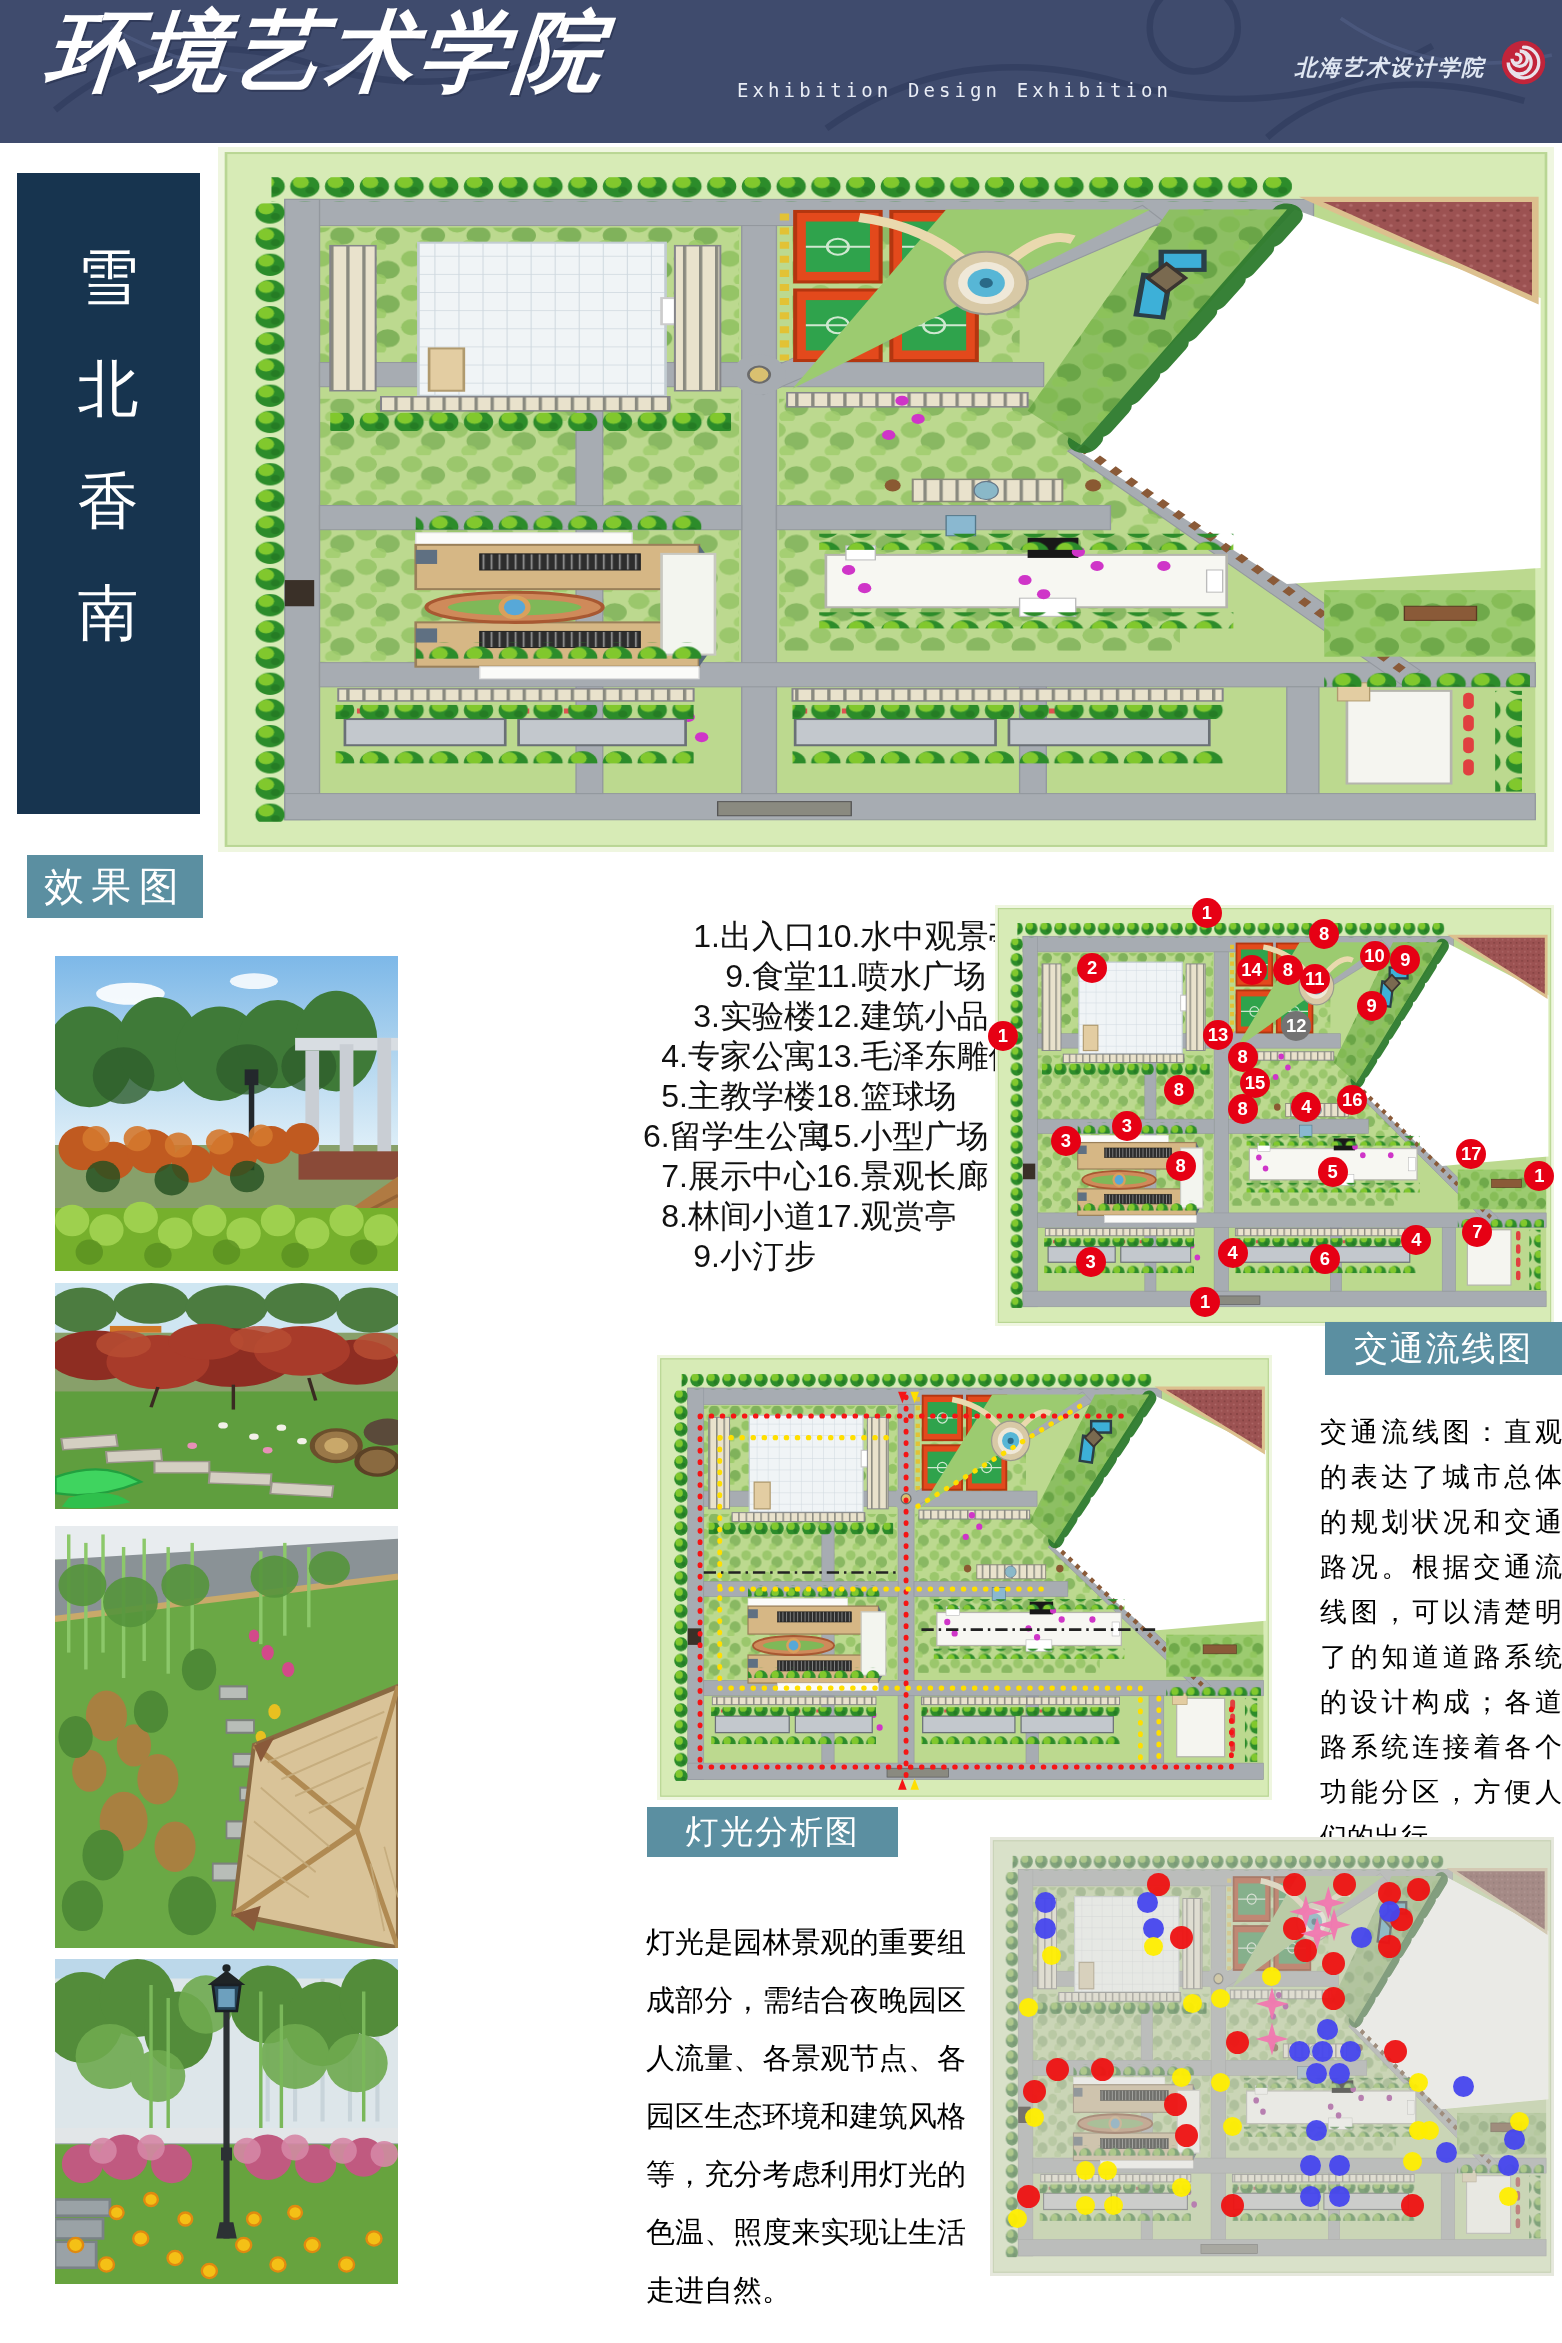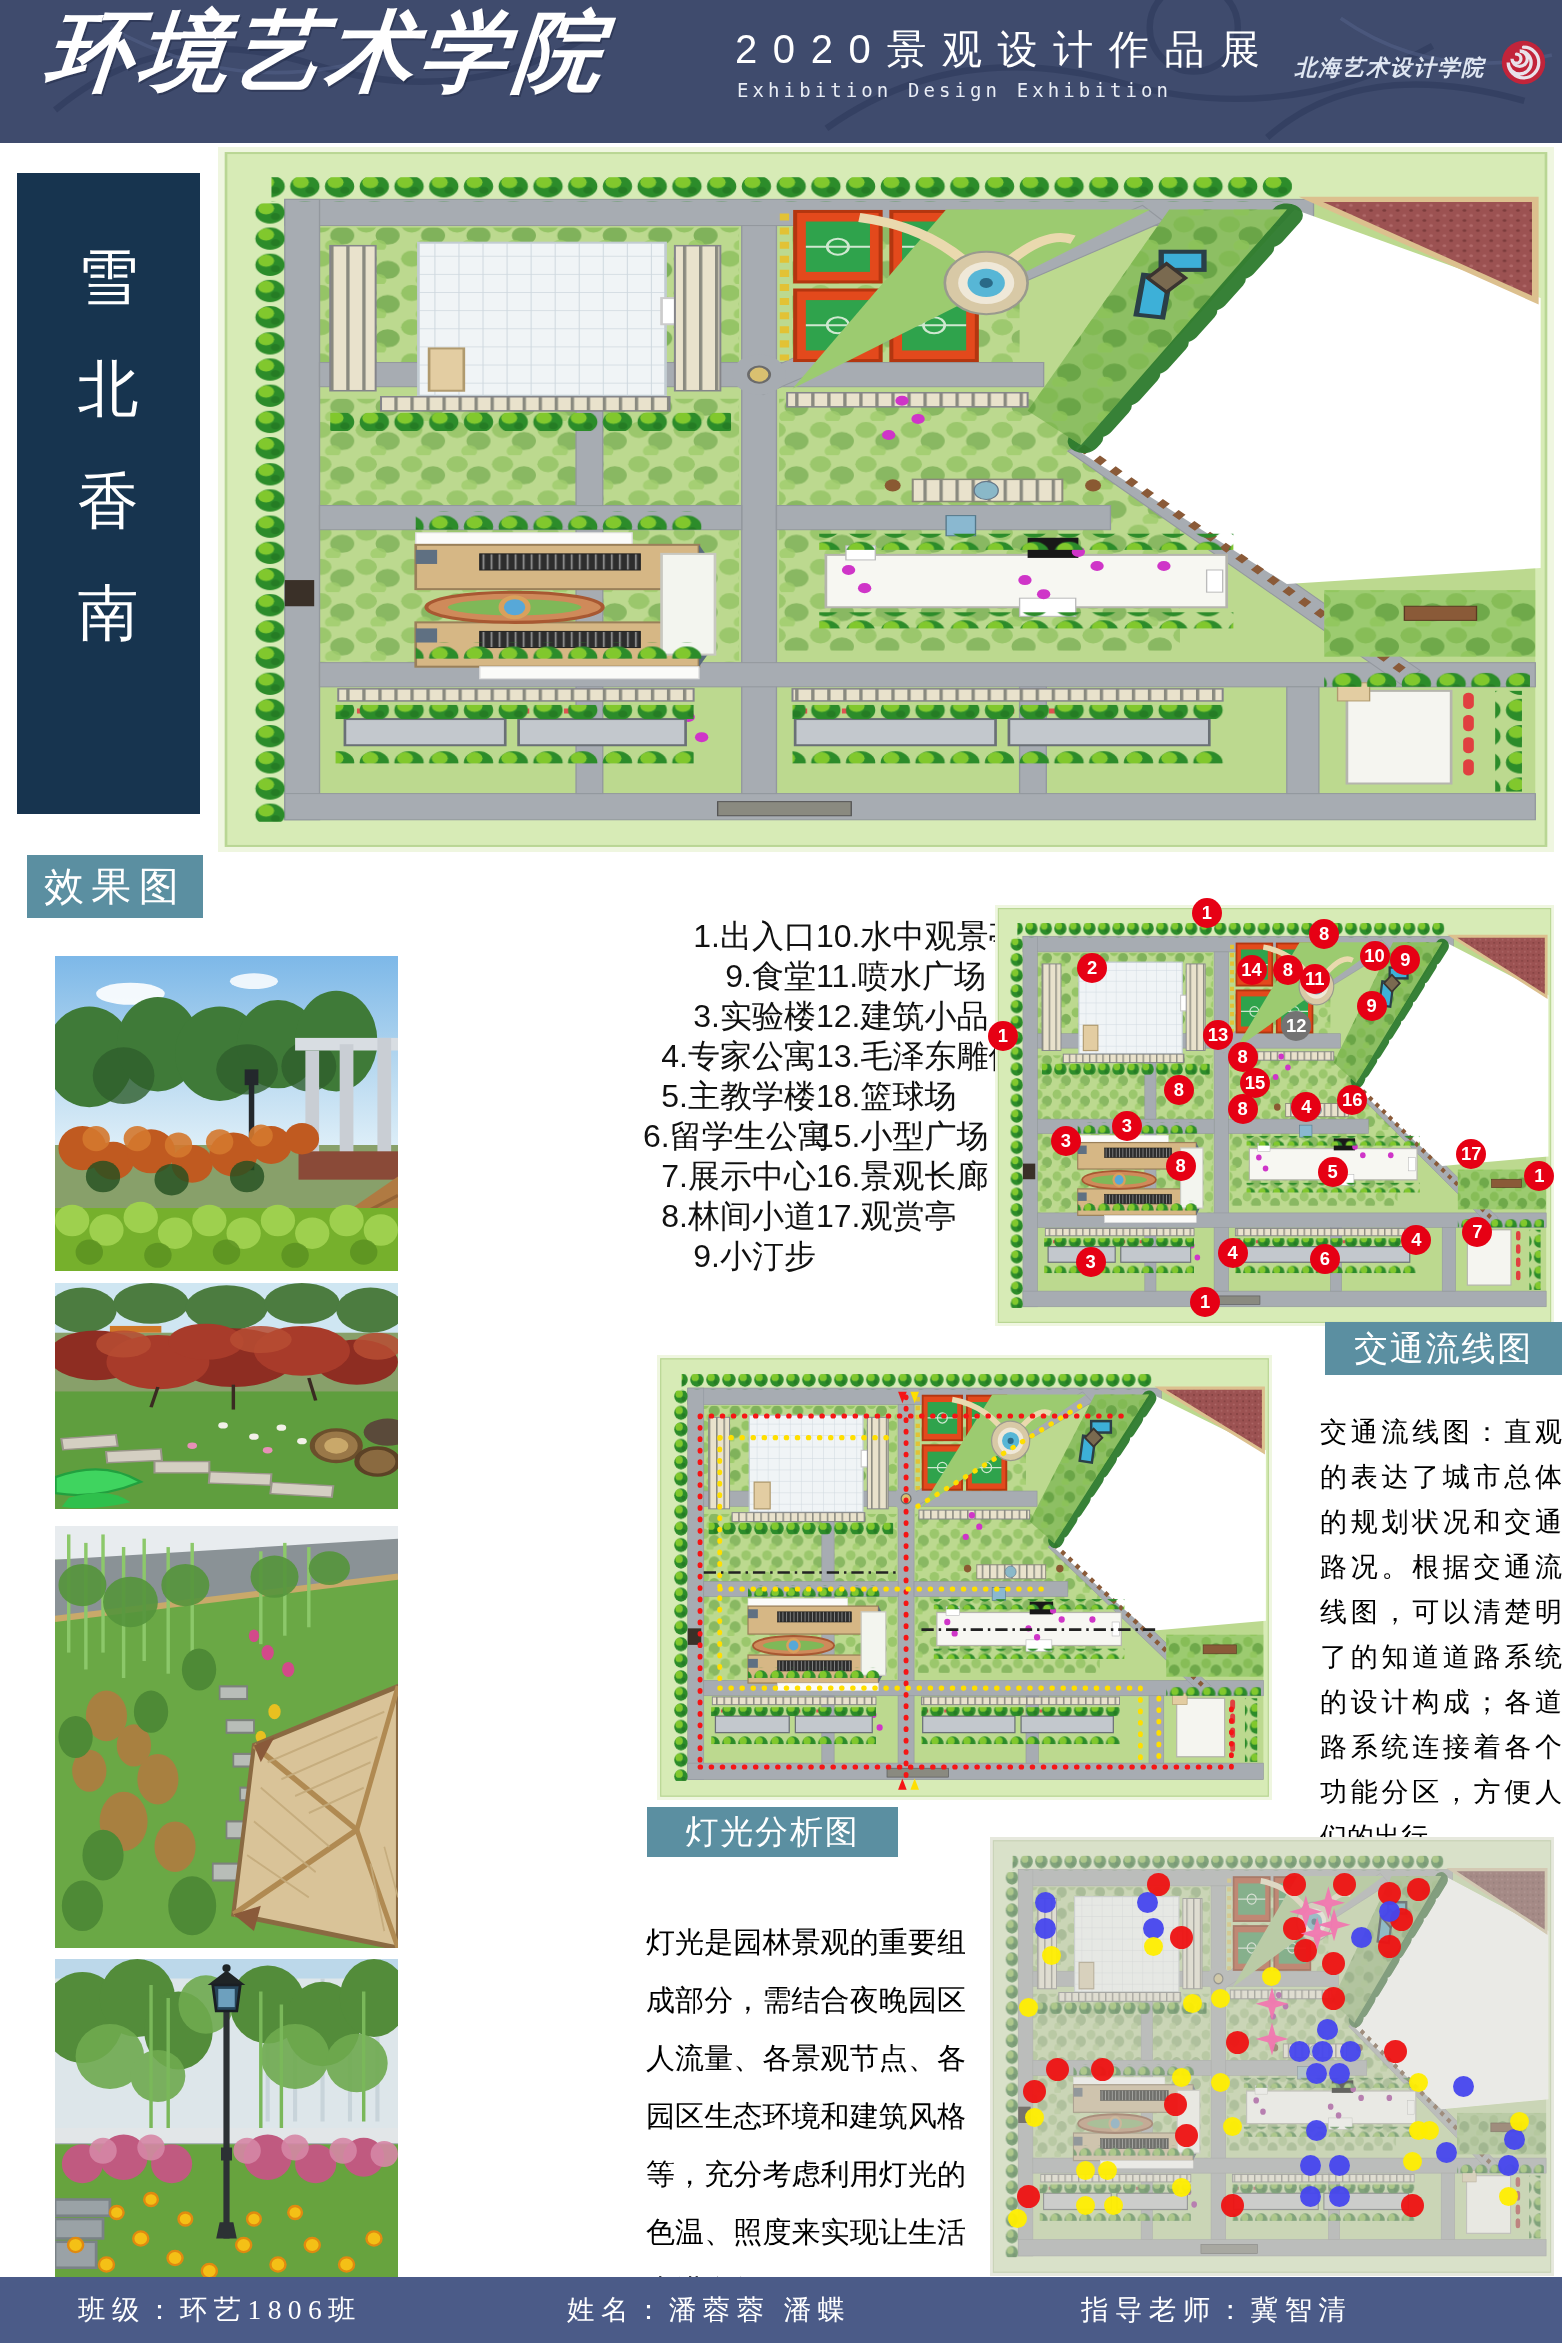--- a/index.html
+++ b/index.html
@@ -291,21 +291,20 @@
         <path d="M900,140 Q1040,40 1220,90 T1560,50"></path>
         <circle cx="1300" cy="30" r="48"></circle>
         <path d="M1380,150 Q1480,60 1660,110"></path>
       </g>
       <g fill="none" stroke="#55648c" stroke-width="4" opacity=".5">
         <path d="M120,30 Q260,110 420,60"></path>
         <path d="M1460,20 Q1560,90 1690,60"></path>
       </g>
     </svg>
     <div class="abs h-title">环境艺术学院</div>
-    <div class="abs h-sub-cn">2020景观设计作品展</div>
     <div class="abs h-sub-en">Exhibition Design Exhibition</div>
     <div class="abs h-seal-text">北海艺术设计学院</div>
     <svg class="abs h-seal-logo" viewBox="0 0 40 40">
       <circle cx="20" cy="20" r="17" fill="#c2243a"></circle>
       <path d="M20 8 a12 12 0 1 1 -12 12 a9 9 0 1 0 9 -9 a6 6 0 1 1 -6 6 a3.5 3.5 0 1 0 3.5 -3.5" fill="none" stroke="#e9e2ea" stroke-width="2.6" stroke-linecap="round"></path>
     </svg>
   </header>
 
   <aside class="abs side-panel">
     <span class="side-char">雪</span>
@@ -777,20 +776,15 @@
         <div class="ldot yellow" style="left: 76%; top: 67%; background: rgb(255, 238, 0);"></div>
         <div class="lstar" style="left: 60%; top: 15%; background: rgb(241, 119, 176);"></div>
         <div class="lstar" style="left: 56%; top: 17%; background: rgb(241, 119, 176);"></div>
         <div class="lstar" style="left: 61%; top: 20%; background: rgb(241, 119, 176);"></div>
         <div class="lstar" style="left: 58%; top: 22%; background: rgb(241, 119, 176);"></div>
         <div class="lstar" style="left: 50%; top: 38%; background: rgb(241, 119, 176);"></div>
         <div class="lstar" style="left: 50%; top: 46%; background: rgb(241, 119, 176);"></div>
       </div>
   </section>
 
-  <footer class="abs footer">
-    <span class="f-class">班级：环艺1806班</span>
-    <span class="f-names">姓名：潘蓉蓉  潘蝶</span>
-    <span class="f-advisor">指导老师：冀智清</span>
-  </footer>
 
 </div>
 
 
 </body></html>

